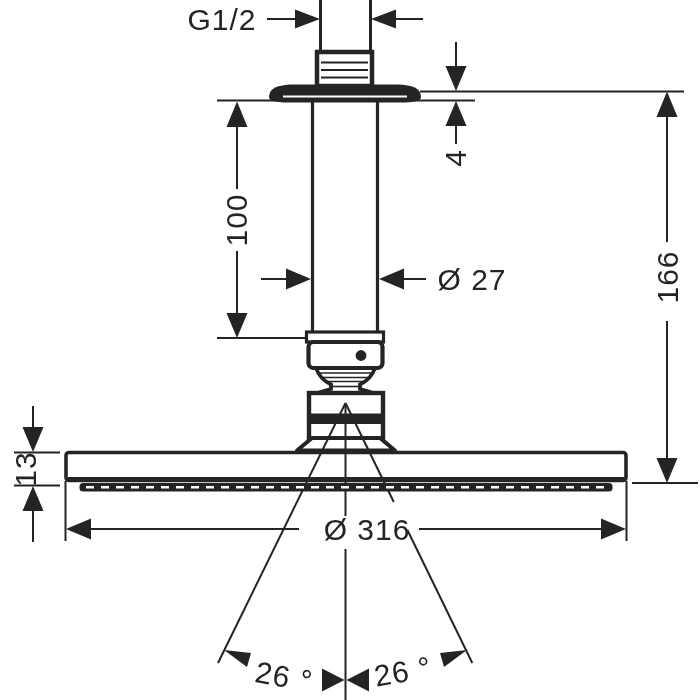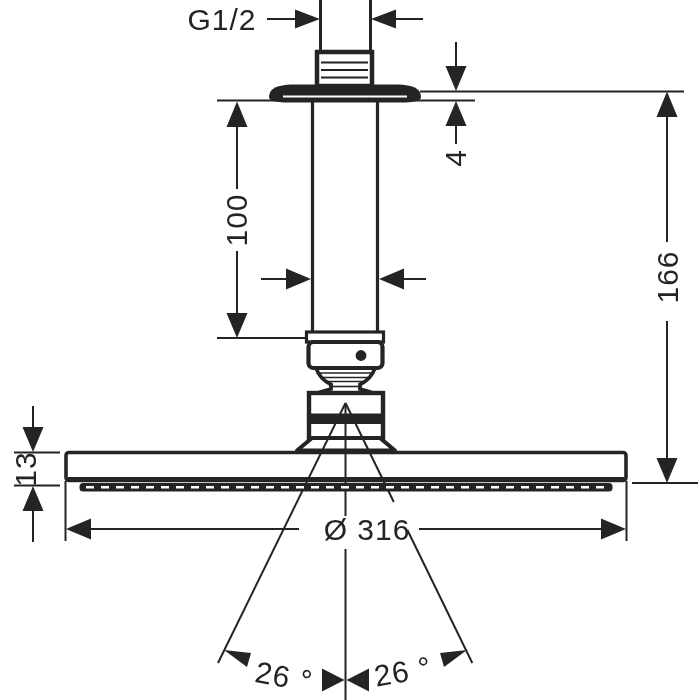--- a/index.html
+++ b/index.html
@@ -152,19 +152,20 @@
       <polygon points="66,529 91,518.5 91,539.5" fill="#242424" stroke="none"></polygon>
       <line x1="419" y1="529" x2="601" y2="529"></line>
       <polygon points="626,529 601,518.5 601,539.5" fill="#242424" stroke="none"></polygon>
     </g>
   </g>
 </svg>
 
 <div class="lbl" style="left:222px; top:20px;">G1/2</div>
 <div class="lbl rot" style="left:237px; top:220px;">100</div>
 <div class="lbl rot" style="left:456px; top:158px;">4</div>
+<div class="lbl" style="left:472px; top:280px;">Ø 27</div>
 <div class="lbl rot" style="left:668px; top:277px;">166</div>
 <div class="lbl rot" style="left:26px;  top:469px;">13</div>
 <div class="lbl" style="left:367px; top:530px;">Ø 316</div>
 <div class="lbl tiltL" style="left:284px; top:677px;">26 °</div>
 <div class="lbl tiltR" style="left:403px; top:672px;">26 °</div>
 
 </div>
 
 </body></html>

